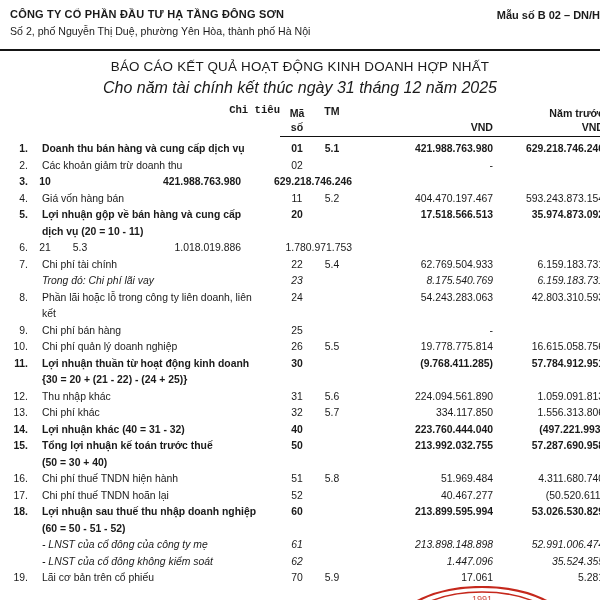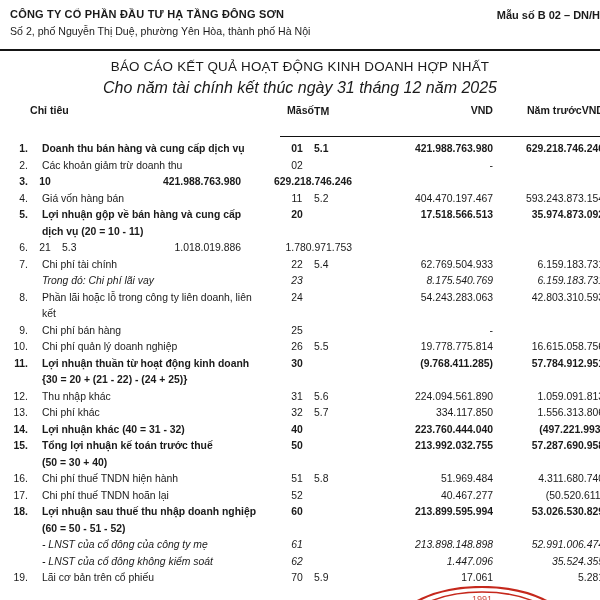--- a/index.html
+++ b/index.html
@@ -17,32 +17,32 @@
   
   .title{position:absolute;left:0;top:59px;width:600px;text-align:center;
          font-weight:normal;font-size:13.4px;letter-spacing:.2px;}
   .subtitle{position:absolute;left:0;top:79px;width:600px;text-align:center;
             font-style:italic;font-size:16px;}
 
   
   .c-num{width:28px;text-align:right;flex:0 0 auto;}
   .c-label{width:238px;margin-left:14px;white-space:pre;flex:0 0 auto;}
   .c-ma{width:34px;text-align:center;flex:0 0 auto;}
-  .c-tm{width:36px;text-align:left;flex:0 0 auto;}
+  .c-tm{width:36px;text-align:center;flex:0 0 auto;}
   .c-nay{width:143px;text-align:right;flex:0 0 auto;}
   .c-truoc{width:111px;text-align:right;flex:0 0 auto;}
 
   
   .thead{position:absolute;left:0;top:104px;display:flex;align-items:flex-end;
          font-weight:bold;font-size:10.6px;line-height:13.5px;}
-  .hc{height:33px;display:flex;justify-content:flex-end;
+  .hc{height:33px;display:flex;flex-direction:column;justify-content:flex-end;
       border-bottom:1.6px solid #111;box-sizing:border-box;padding-bottom:2px;}
   .hc.first-line-only{justify-content:flex-start;padding-top:1px;}
-  .h-chitieu{width:280px;box-sizing:border-box;padding-left:30px;text-align:left;
-             align-self:flex-start;border-bottom:none;height:auto;}
+  .h-chitieu{width:280px;box-sizing:border-box;padding-left:30px;text-align:right;
+             align-self:flex-start;border-bottom:none;height:auto;font-family:Liberation Mono, monospace;}
   .hc.c-ma div,.hc.c-nay div,.hc.c-truoc div{display:block;}
 
   
   .tbody{position:absolute;left:0;top:141px;width:604px;font-size:10.4px;}
   .trow{display:flex;align-items:flex-start;line-height:16.5px;}
   .trow.bold{font-weight:bold;}
   .trow.italic{font-style:italic;}
 
   
   .seal{position:absolute;left:395px;top:586px;}

